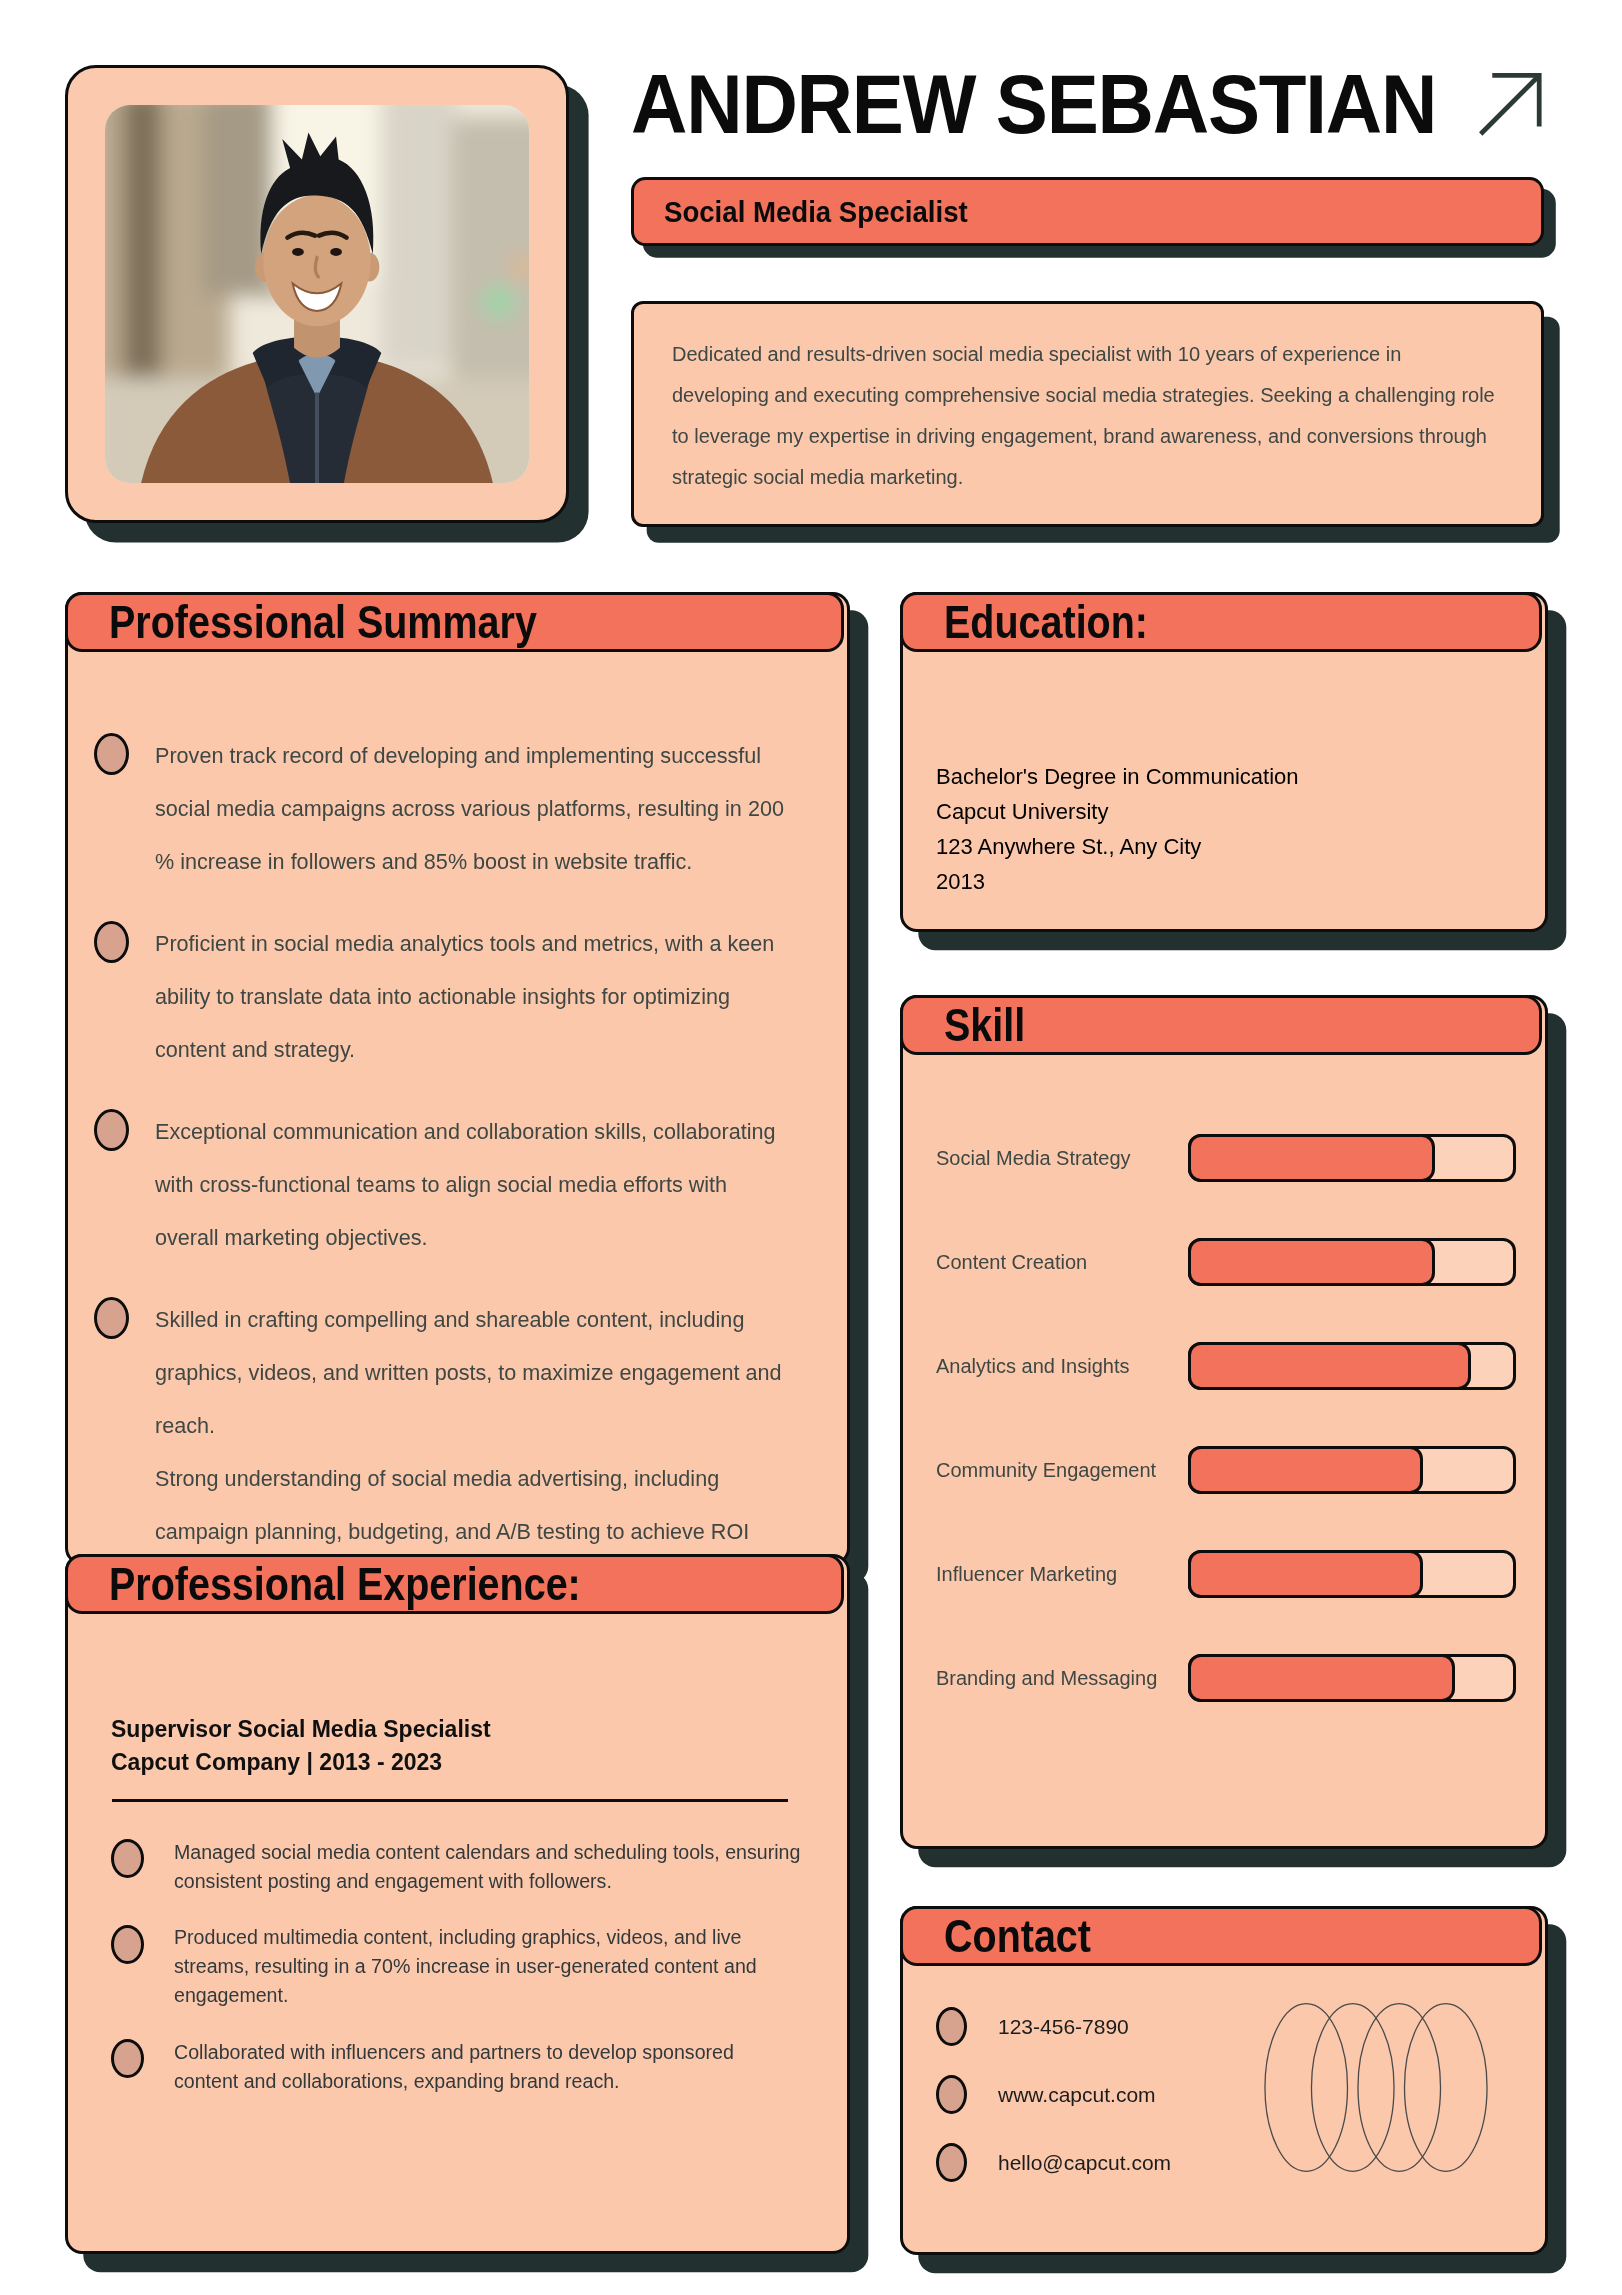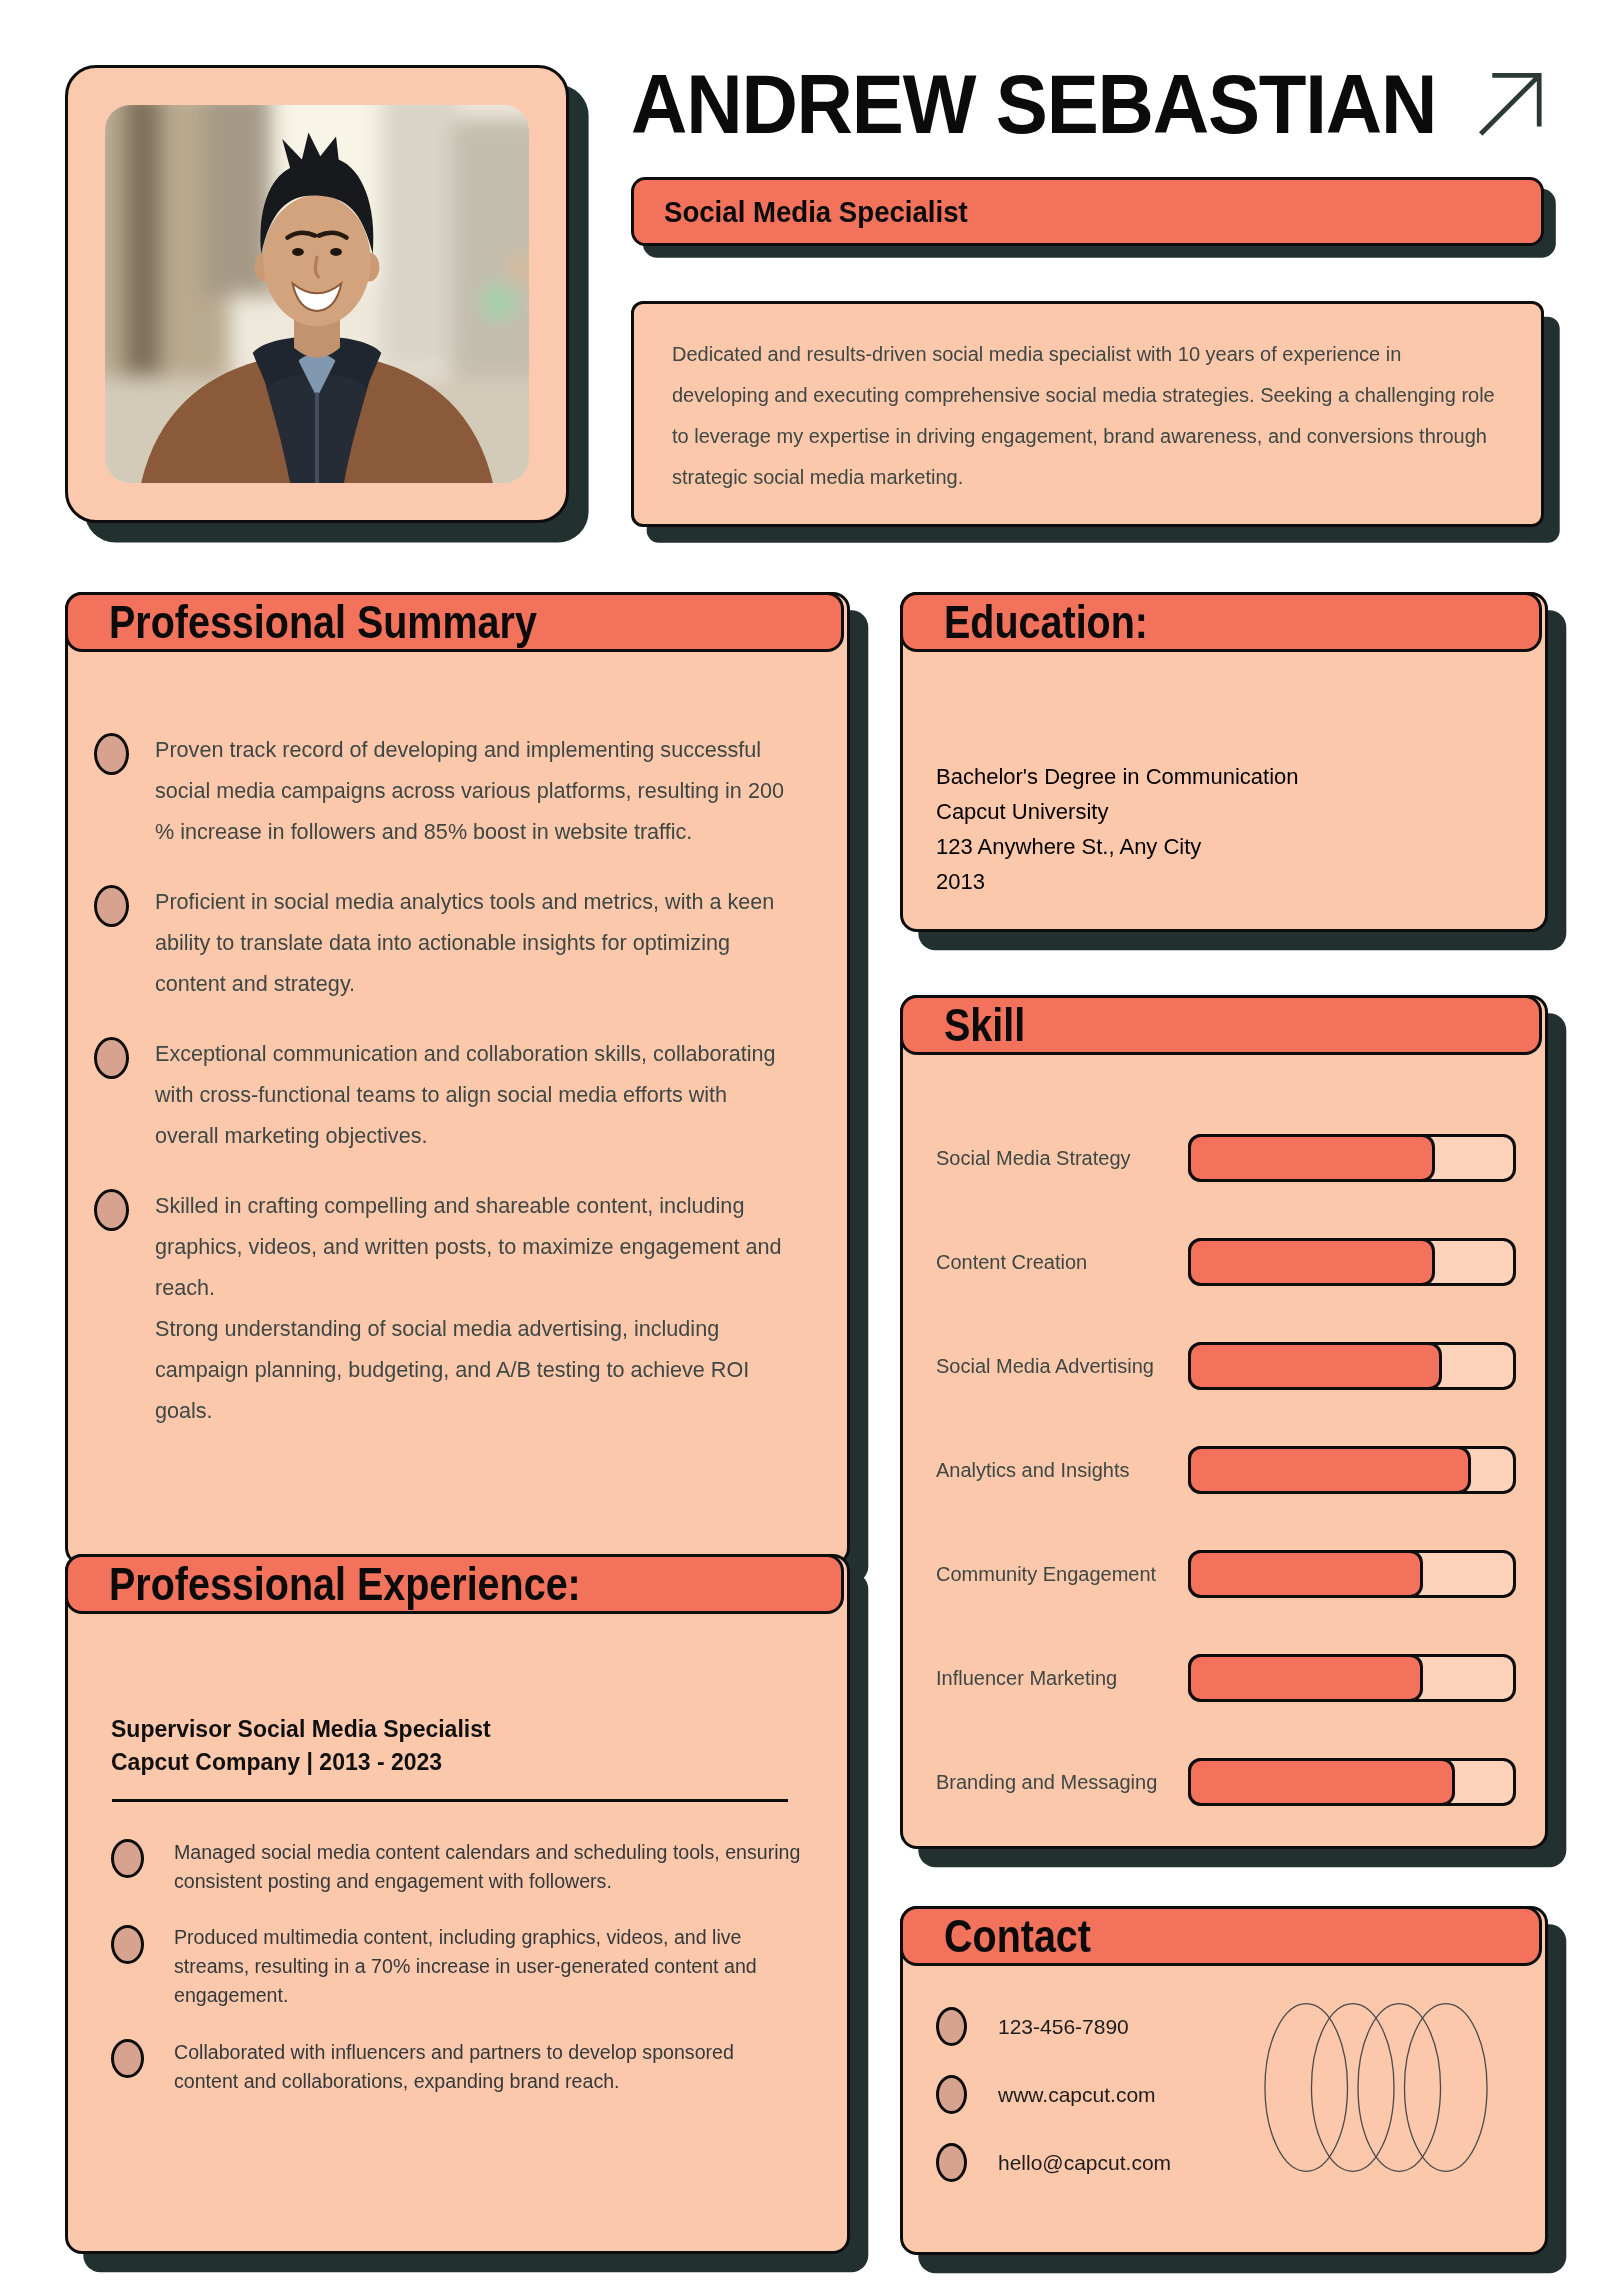--- a/index.html
+++ b/index.html
@@ -38,21 +38,21 @@
         border:3.3px solid #0D0D0D;border-radius:12px;box-sizing:border-box;
         box-shadow:15.7px 15.7px 0 0 #22312F;padding:30px 38px;}
   .objective p{margin:0;font-size:20px;line-height:41px;color:#3E4743;}
 
   
   ul.bullets{list-style:none;margin:0;padding:0;}
   ul.bullets li{display:flex;align-items:flex-start;}
   .dot{flex:0 0 auto;background:#D7A38E;border:3.3px solid #0D0D0D;border-radius:50%;box-sizing:border-box;}
   .bullets.big li{gap:26px;margin-bottom:29px;}
   .bullets.big .dot{width:35px;height:42px;margin-top:3.9px;}
-  .bullets.big p{margin:0;font-size:21.6px;line-height:41px;color:#3E4743;white-space:pre-line;}
+  .bullets.big p{margin:0;font-size:21.6px;line-height:53px;color:#3E4743;white-space:pre-line;}
   .bullets.small li{gap:30px;margin-bottom:27.5px;}
   .bullets.small .dot{width:33px;height:39px;margin-top:1.3px;}
   .bullets.small p{margin:0;font-size:19.6px;line-height:29px;color:#33393B;white-space:pre-line;}
 
   
   .summary-card{left:65px;top:592px;width:785px;height:973px;}
   .summary-card .card-content{padding:134px 55px 26px 26px;}
 
   
   .experience-card{left:65px;top:1554px;width:785px;height:700px;}
@@ -220,26 +220,20 @@
             <div class="bar-fill" style="width: calc(75% + 6.5px);"></div>
           </div>
       </div>
       <div class="skill-row">
         <span class="skill-label">Content Creation</span>
         <div class="bar">
             <div class="bar-fill" style="width: calc(75% + 6.5px);"></div>
           </div>
       </div>
       <div class="skill-row">
-        <span class="skill-label">Social Media Advertising</span>
-        <div class="bar">
-            <div class="bar-fill" style="width: calc(77% + 6.5px);"></div>
-          </div>
-      </div>
-      <div class="skill-row">
         <span class="skill-label">Analytics and Insights</span>
         <div class="bar">
             <div class="bar-fill" style="width: calc(86% + 6.5px);"></div>
           </div>
       </div>
       <div class="skill-row">
         <span class="skill-label">Community Engagement</span>
         <div class="bar">
             <div class="bar-fill" style="width: calc(71% + 6.5px);"></div>
           </div>

